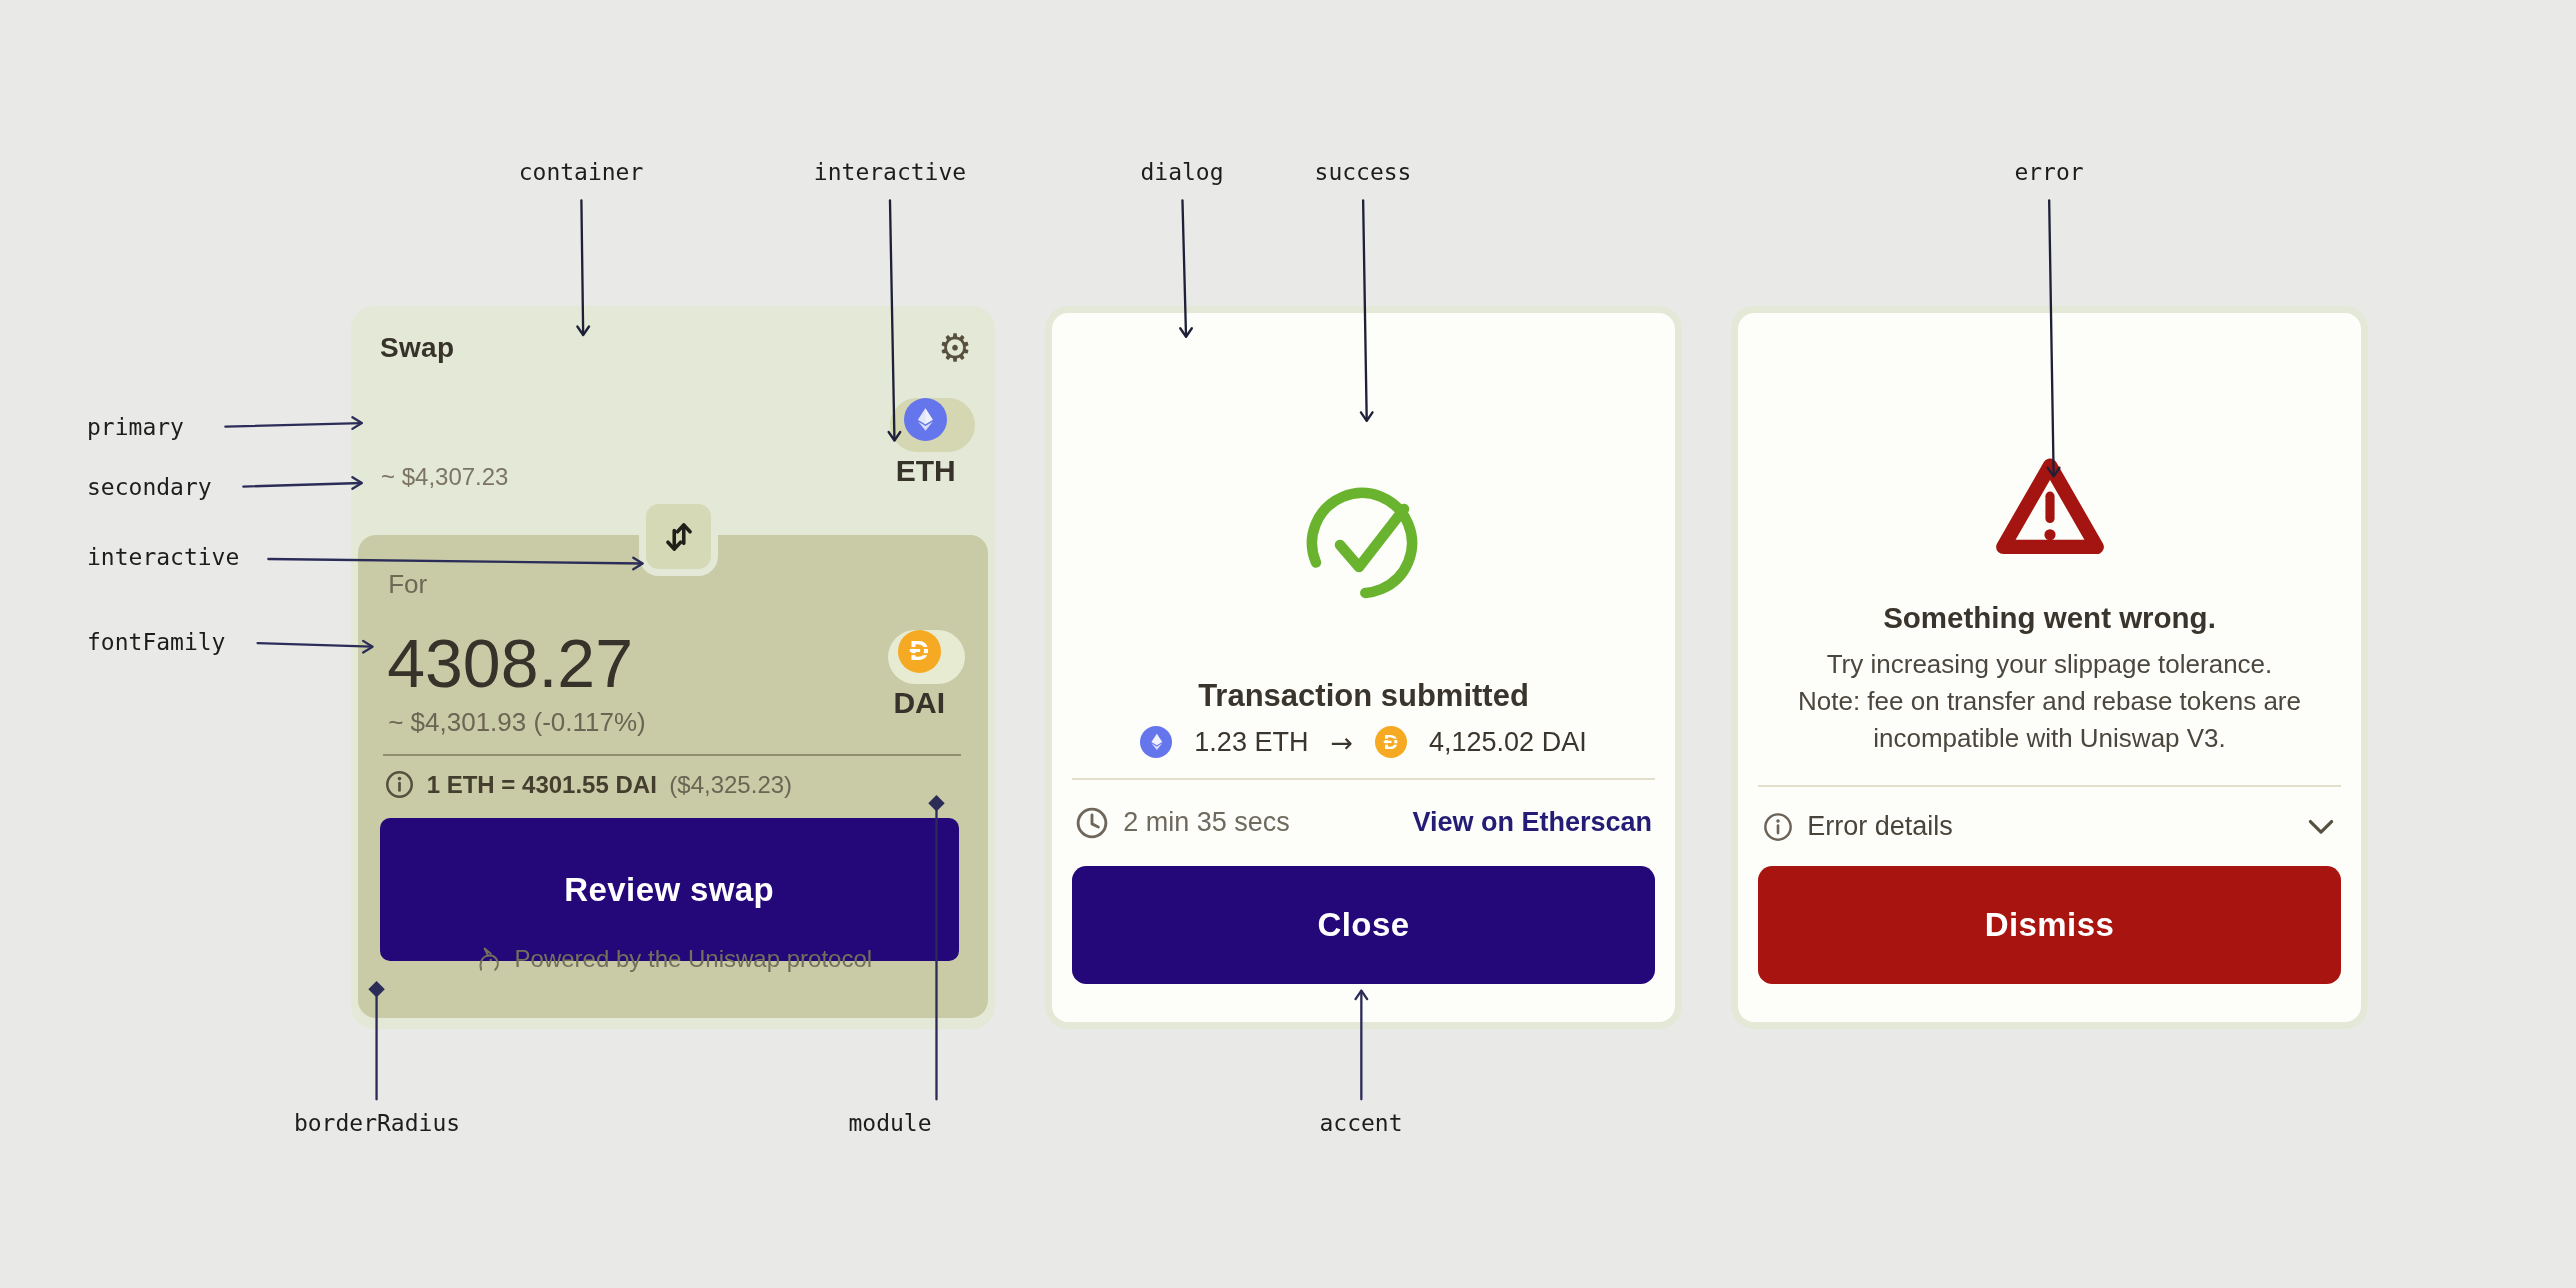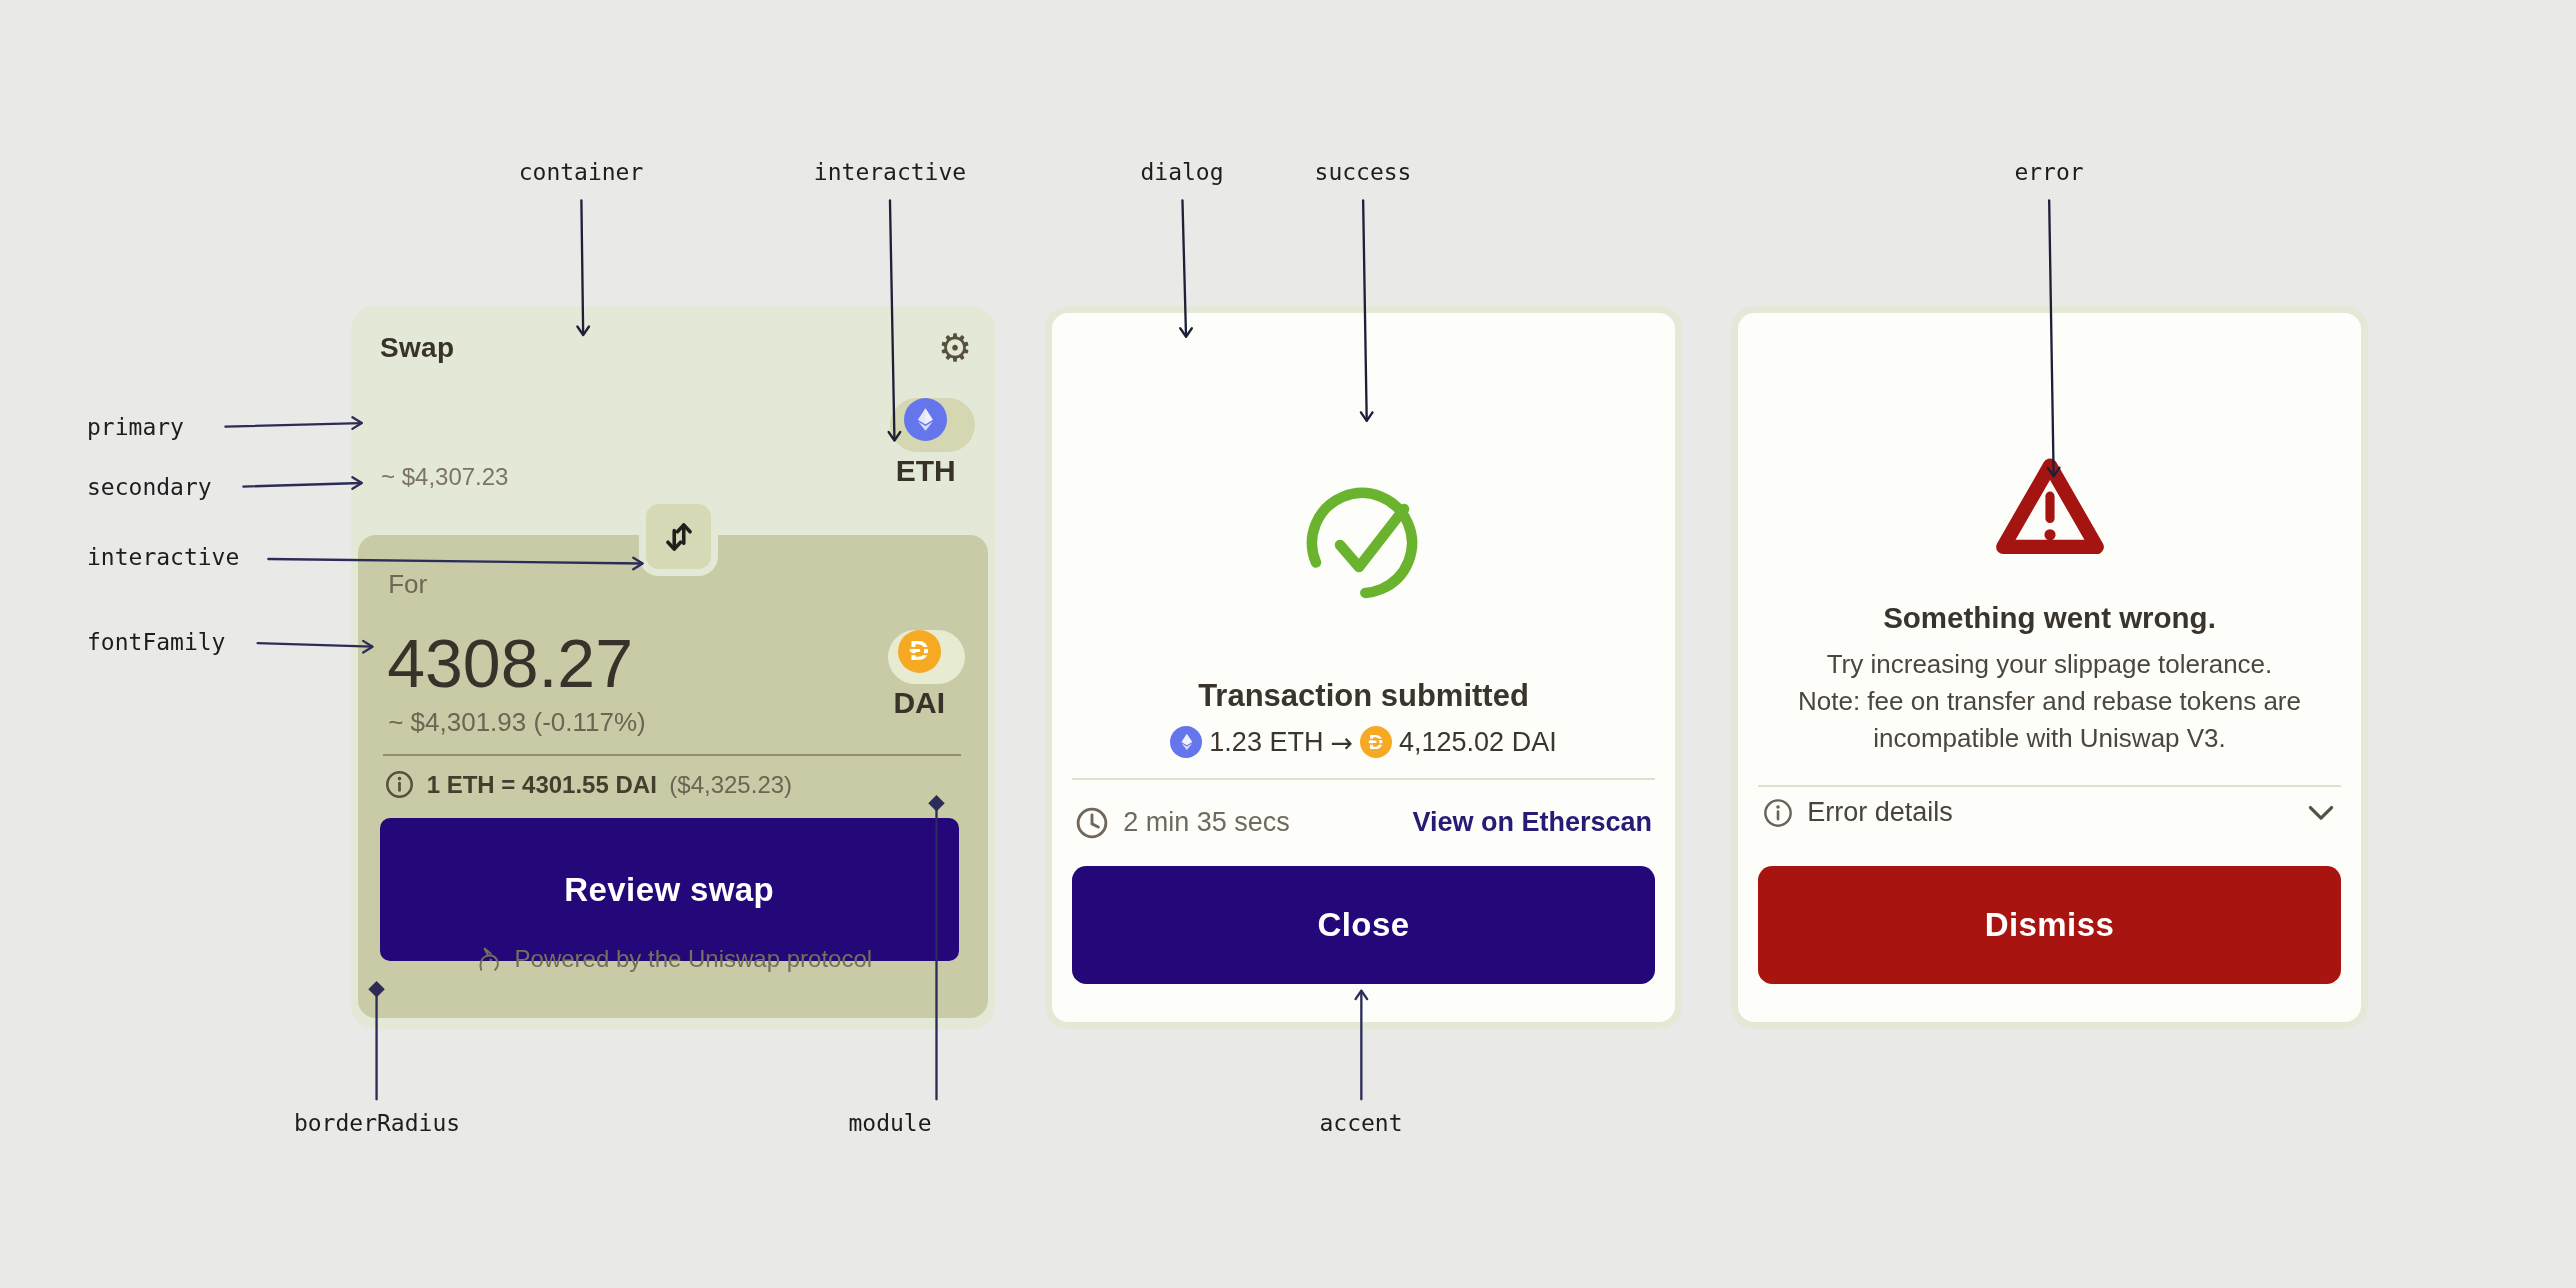--- a/index.html
+++ b/index.html
@@ -43,21 +43,21 @@
        font-size:33px;font-weight:600;letter-spacing:0.4px;cursor:pointer;border-radius:14.3px;}
   .btn-accent{background:#240779;}
   .btn-error{background:#a81410;}
   .powered{display:flex;align-items:flex-start;justify-content:center;gap:10.7px;
            font-size:24px;color:#73705b;}
   #swap-toggle{left:288px;top:191px;width:79px;height:79px;background:#d6d9b6;
                border:7.2px solid #e4e8d6;border-radius:19.7px;display:flex;align-items:center;
                justify-content:center;cursor:pointer;z-index:12;}
   
   .dlg-title{font-size:31px;font-weight:600;color:#3a352c;text-align:center;}
-  .token-row{display:flex;align-items:center;justify-content:center;gap:7px;
+  .token-row{display:flex;align-items:center;justify-content:center;gap:22px;
              font-size:27px;color:#3b362d;}
   .small-circle{width:32px;height:32px;border-radius:50%;display:flex;align-items:center;justify-content:center;flex:0 0 auto;}
   .dlg-divider{height:1.8px;background:#e3dfcc;}
   .info-row{display:flex;align-items:center;justify-content:space-between;text-align:center;}
   .duration{display:flex;align-items:center;gap:14.3px;font-size:27px;color:#6f6a5e;}
   .link{font-size:27px;font-weight:700;color:#241c75;cursor:pointer;}
   .err-title{font-size:29.5px;font-weight:600;color:#3a352c;text-align:center;}
   .err-body{font-size:26px;color:#4c473e;text-align:center;line-height:37px;}
   .err-row-label{display:flex;align-items:center;gap:14.3px;font-size:27px;color:#49443b;}
   .arrow-glyph{font-family:"DejaVu Sans",sans-serif;}
@@ -199,21 +199,21 @@
     <div class="abs err-title" style="left:0;right:0;top:288px;">Something went wrong.</div>
 
     <div class="abs err-body" style="left:27px;right:27px;top:333px;">
       <div>Try increasing your slippage tolerance.</div>
       <div>Note: fee on transfer and rebase tokens are</div>
       <div>incompatible with Uniswap V3.</div>
     </div>
 
     <div class="abs dlg-divider" style="left:19.7px;right:19.7px;top:472px;"></div>
 
-    <div class="abs info-row" style="left:25px;right:25px;top:480px;height:39px;">
+    <div class="abs info-row" style="left:25px;right:25px;top:494px;height:39px;">
       <span class="err-row-label">
         <svg width="30" height="30" viewBox="0 0 32 32">
           <circle cx="16" cy="16" r="13.5" fill="none" stroke="#6b6358" stroke-width="2.6"></circle>
           <circle cx="16" cy="9.5" r="1.9" fill="#6b6358"></circle>
           <line x1="16" y1="14.5" x2="16" y2="22.5" stroke="#6b6358" stroke-width="2.8" stroke-linecap="round"></line>
         </svg>
         <span>Error details</span>
       </span>
       <svg width="30" height="19.7" viewBox="0 0 34 22">
         <polyline points="5,5 17,17 29,5" fill="none" stroke="#55503f" stroke-width="3.6" stroke-linecap="round" stroke-linejoin="round"></polyline>

